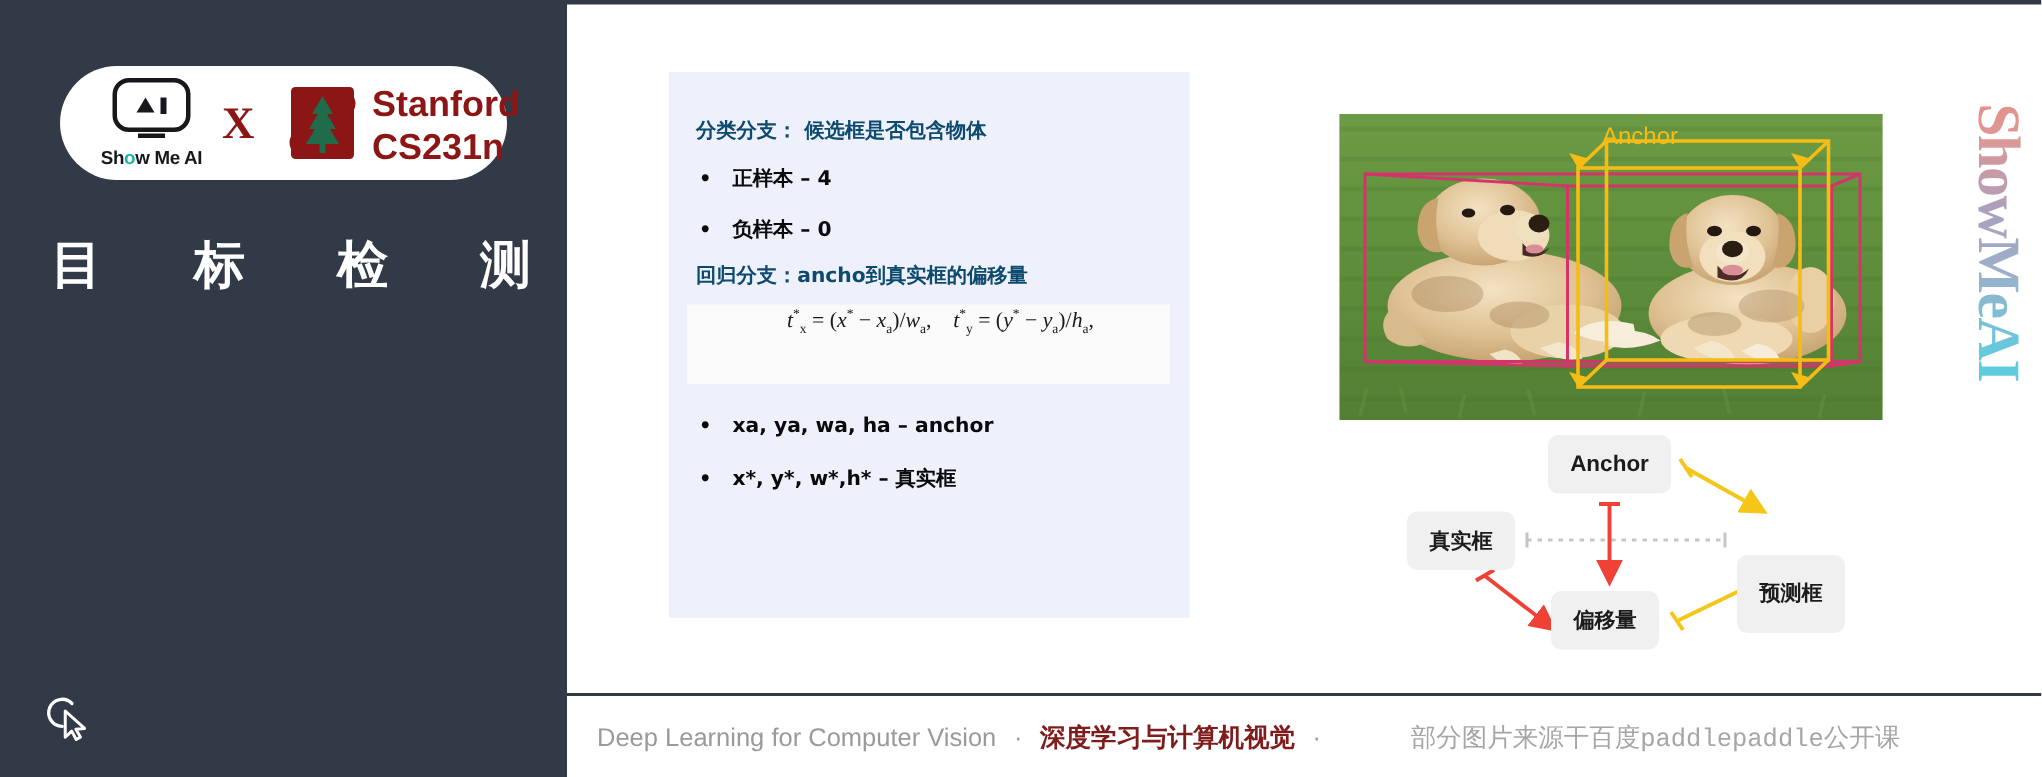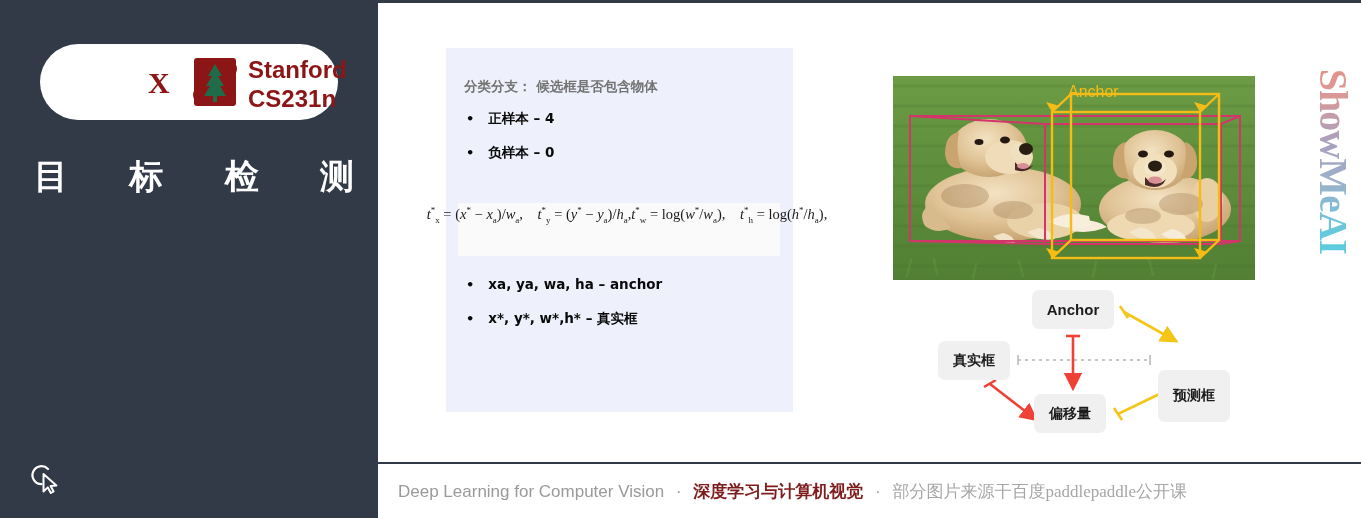--- a/index.html
+++ b/index.html
@@ -83,21 +83,21 @@
   
   .main{
     position:relative;flex:1;height:518px;background:#ffffff;
     border-top:3px solid #313a46;box-sizing:border-box;
   }
   .textbox{
     position:absolute;left:68px;top:45px;width:347px;height:364px;
     background:#eef0fb;
   }
   .tb-head{
-    position:absolute;color:#737373;font-weight:bold;font-size:13.5px;
+    position:absolute;color:#0c4a6e;font-weight:bold;font-size:13.5px;
     font-family:"DejaVu Sans",sans-serif;white-space:nowrap;
   }
   .tb-head.h1{left:18px;top:30px;}
   .tb-head.h2{left:18px;top:127px;}
   .tb-bullet{
     position:absolute;left:20px;font-size:13.5px;color:#0a0a0a;font-weight:bold;
     font-family:"DejaVu Sans",sans-serif;white-space:nowrap;
     display:flex;align-items:baseline;gap:14px;
   }
   .tb-bullet .dot{font-size:13px;line-height:1;}
@@ -160,31 +160,38 @@
     border-top:2px solid #313a46;box-sizing:border-box;
     display:flex;align-items:center;
   }
   .footer-inner{
     padding-left:20px;white-space:nowrap;font-size:17px;color:#9a9a9a;
     font-family:"Liberation Sans","DejaVu Sans",sans-serif;
   }
   .footer-inner .en{font-family:"Liberation Sans",sans-serif;}
   .footer-inner .strong{font-weight:bold;color:#7f1d1d;font-family:"DejaVu Sans",sans-serif;}
   .footer-inner .sep{padding:0 7px;}
-  .footer-inner .tail{font-family:Liberation Serif, serif;color:#a6a6a6;}
+  .footer-inner .tail{font-family:Liberation Mono, monospace;color:#a6a6a6;margin-left:48px;}
 </style>
 </head>
 <body>
 
 <div class="slide">
 
   <aside class="sidebar">
 
     <div class="logo-pill">
 
+      <div class="smai-logo">
+        <div class="robot-face">
+          <span class="rf-caret"></span>
+          <span class="rf-bar"></span>
+        </div>
+        <div class="smai-word">Sh<span class="o">o</span>w Me AI</div>
+      </div>
 
       <div class="xmark">X</div>
 
       <div class="stanford-mark">
         <svg width="54" height="56" viewBox="0 0 54 56">
           <path d="M10 6 h30 a9 9 0 0 1 0 18 h-22 a5 5 0 0 0 0 10 h26 v16 h-30 a9 9 0 0 1 0 -18 h22 a5 5 0 0 0 0 -10 h-26 z" fill="#8c1515"></path>
           <rect x="6" y="4" width="42" height="48" rx="3" fill="#8c1515"></rect>
           <path d="M27 10 l-7 12 h4 l-6 10 h4 l-6 10 h22 l-6 -10 h4 l-6 -10 h4 z" fill="#1f6b4a"></path>
           <rect x="25" y="40" width="4" height="8" fill="#1f6b4a"></rect>
           <path d="M6 12 a10 10 0 0 1 10 -8 h12 v6 h-12 a5 5 0 0 0 0 10 h-10 z" fill="#ffffff" opacity="0"></path>
@@ -221,29 +228,26 @@
       <div class="tb-bullet b1">
         <span class="dot">•</span>
         <span>正样本 – 4</span>
       </div>
 
       <div class="tb-bullet b2">
         <span class="dot">•</span>
         <span>负样本 – 0</span>
       </div>
 
+      <div class="tb-head h2">回归分支：ancho到真实框的偏移量</div>
 
       <div class="formula-card">
         <div class="frow">
           <i>t</i><sup>*</sup><sub>x</sub> = (<i>x</i><sup>*</sup> − <i>x</i><sub>a</sub>)/<i>w</i><sub>a</sub>, &nbsp;&nbsp;
           <i>t</i><sup>*</sup><sub>y</sub> = (<i>y</i><sup>*</sup> − <i>y</i><sub>a</sub>)/<i>h</i><sub>a</sub>,
-        </div>
-        <div class="frow">
-          <i>t</i><sup>*</sup><sub>w</sub> = log(<i>w</i><sup>*</sup>/<i>w</i><sub>a</sub>), &nbsp;&nbsp;
-          <i>t</i><sup>*</sup><sub>h</sub> = log(<i>h</i><sup>*</sup>/<i>h</i><sub>a</sub>),
         </div>
       </div>
 
       <div class="tb-bullet b3">
         <span class="dot">•</span>
         <span>xa, ya, wa, ha – anchor</span>
       </div>
 
       <div class="tb-bullet b4">
         <span class="dot">•</span>

